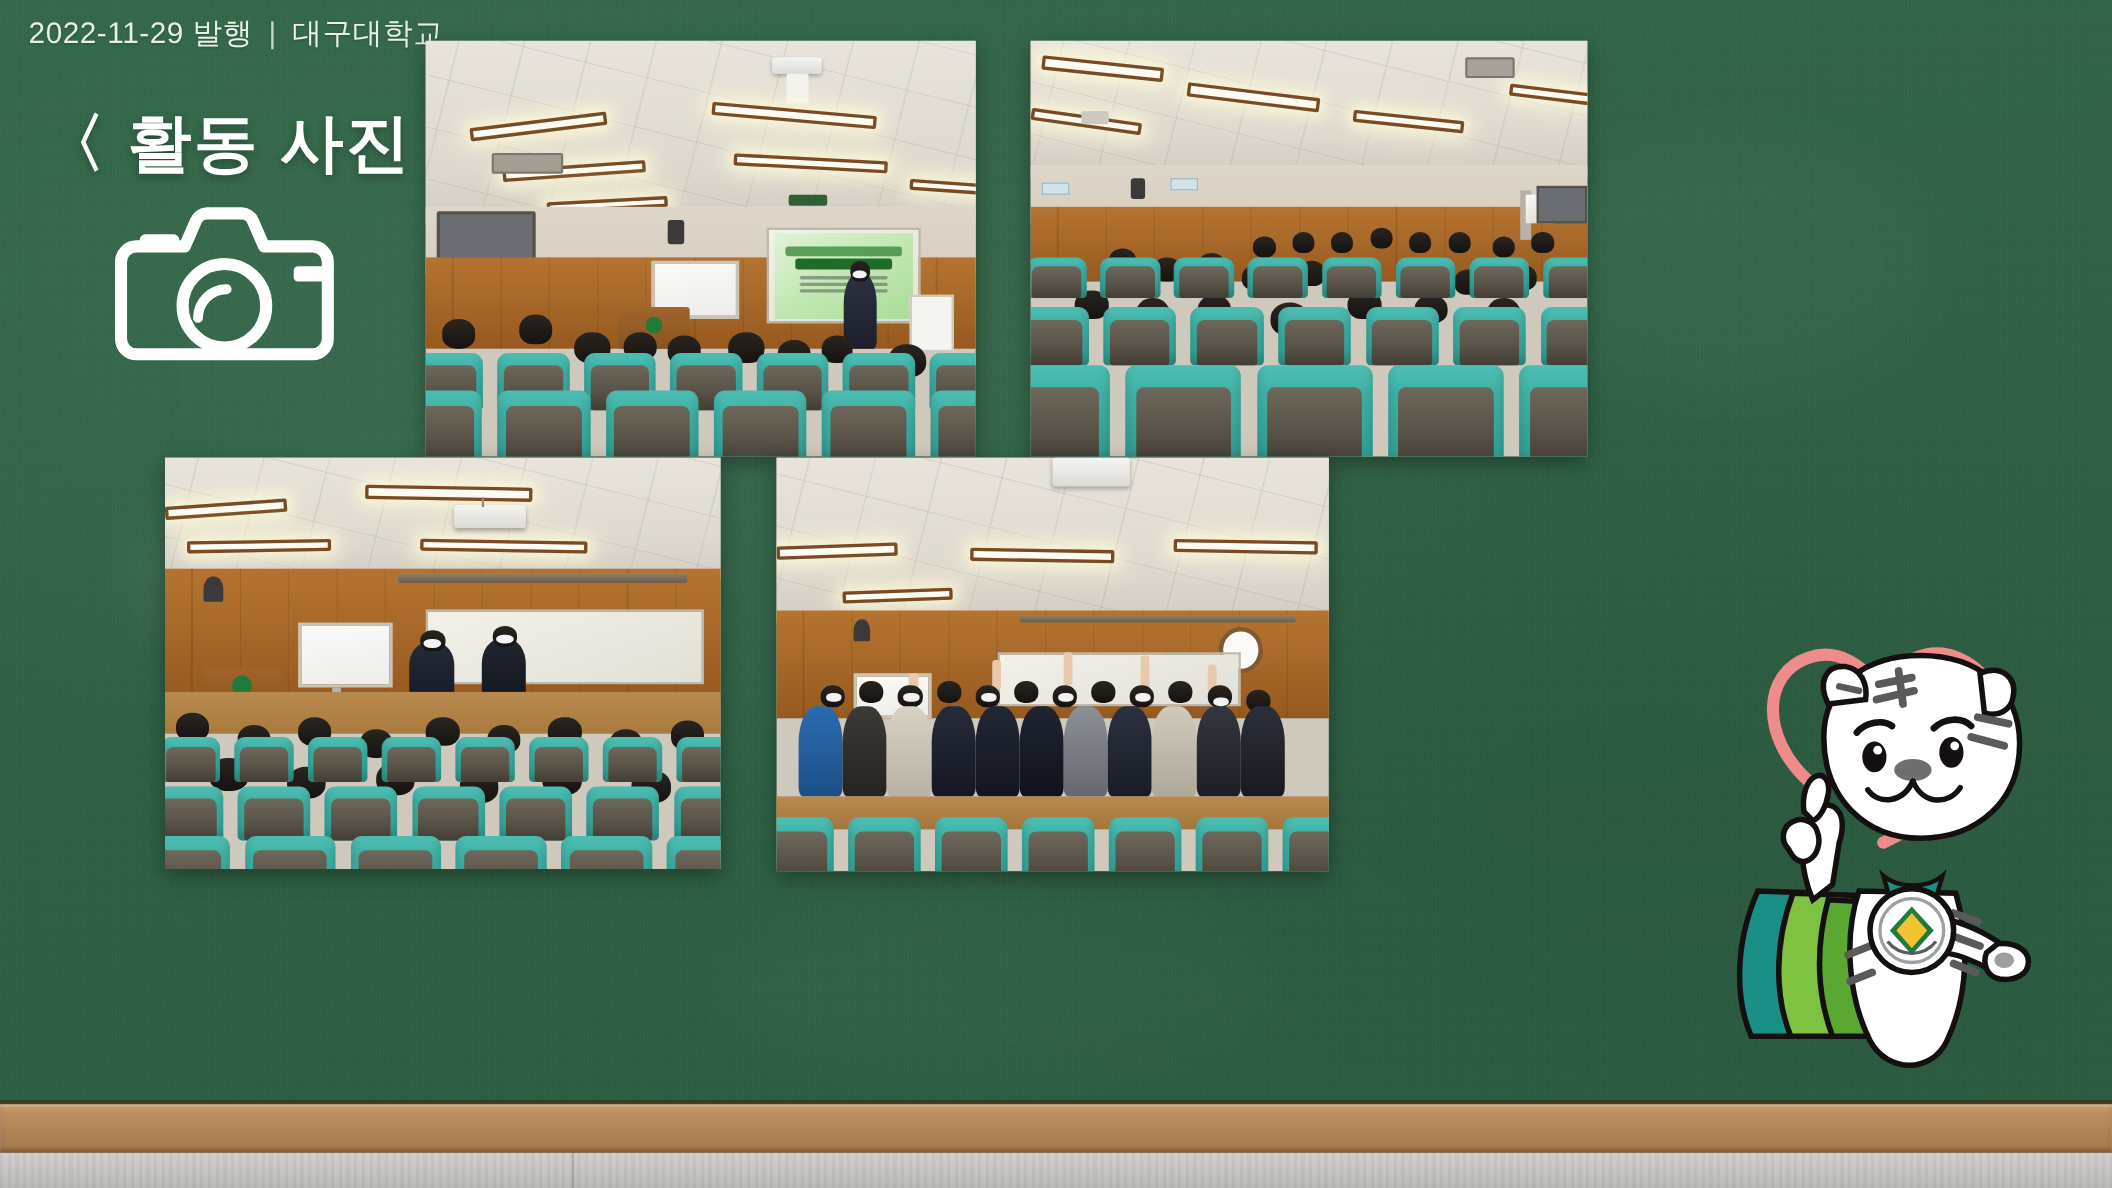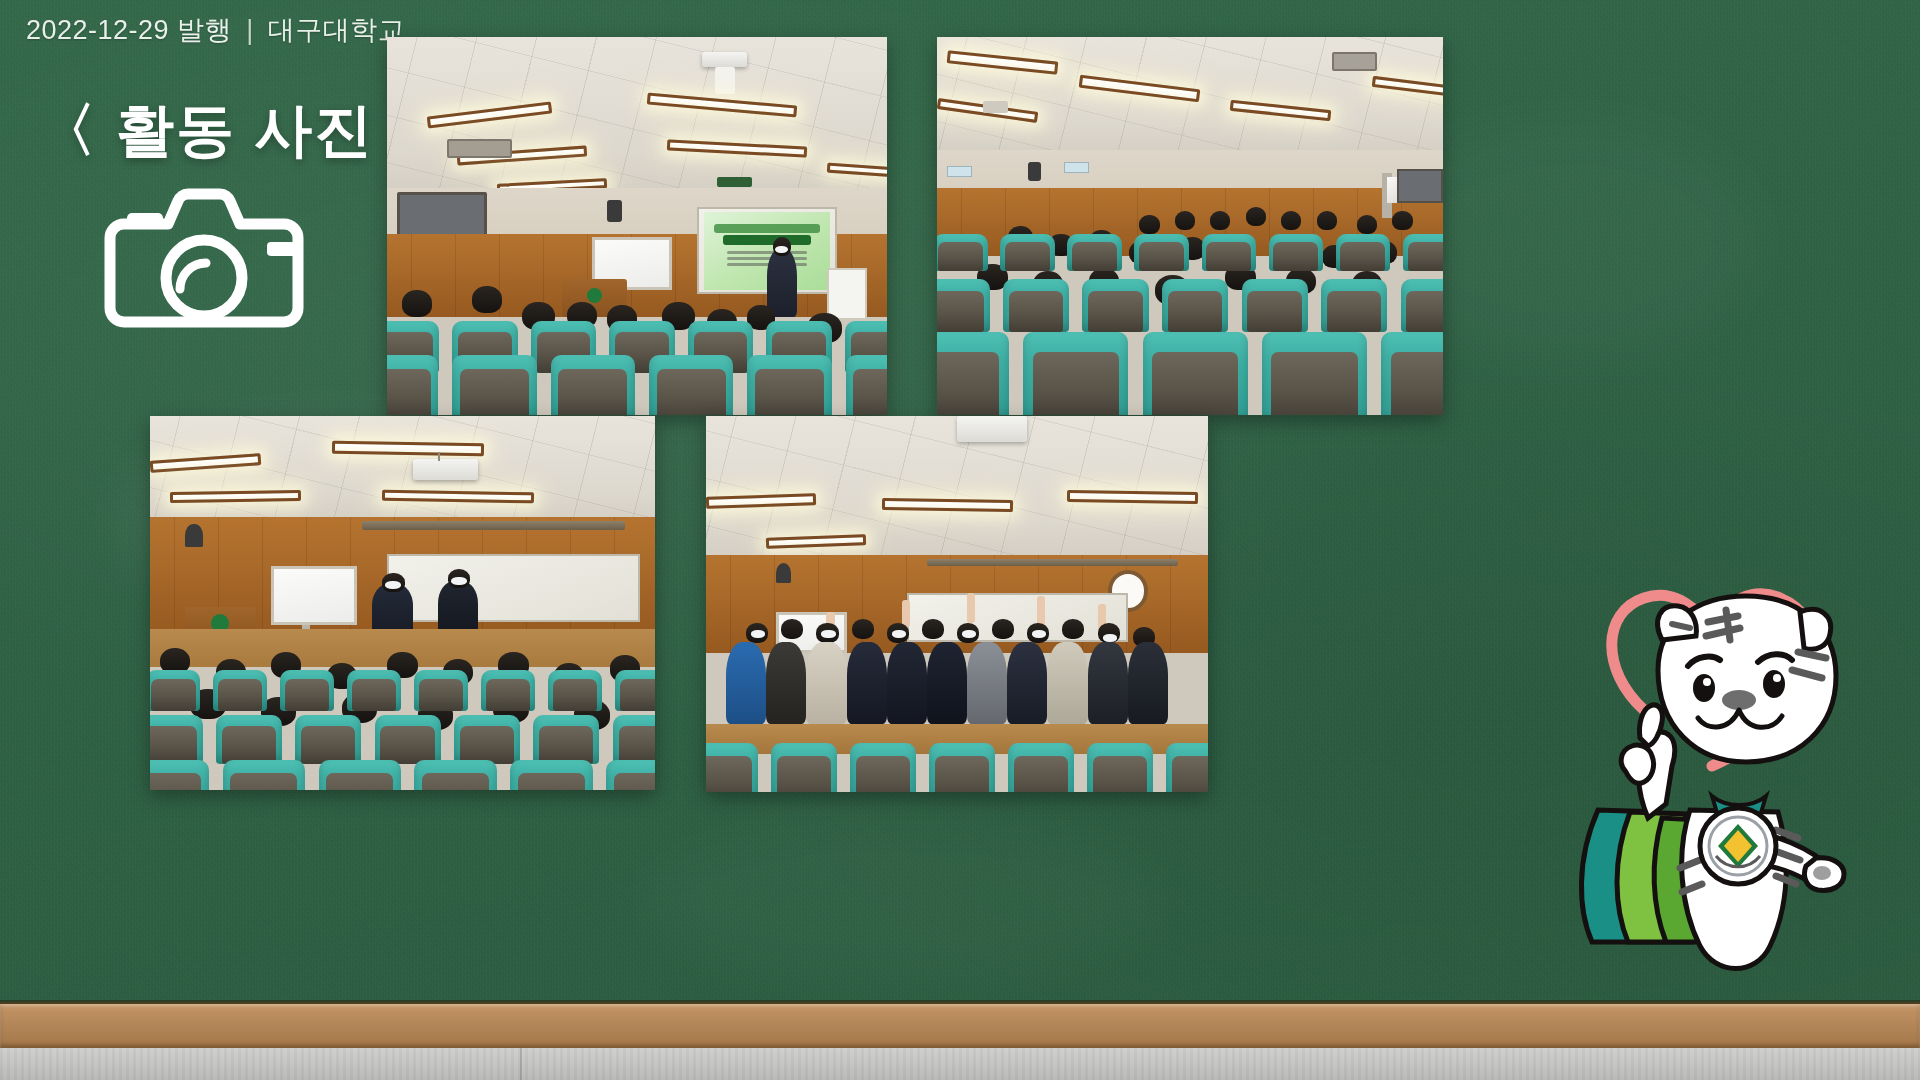--- a/index.html
+++ b/index.html
@@ -129,21 +129,21 @@
 <body>
 
 <div id="board">
   <div id="board-noise"></div>
   <div class="smudge" style="left:120px;top:420px;width:420px;height:200px;"></div>
   <div class="smudge" style="left:1380px;top:120px;width:380px;height:240px;opacity:.5;"></div>
   <div class="smudge" style="left:640px;top:820px;width:520px;height:160px;opacity:.4;"></div>
 </div>
 
 <div id="dateline">
-  <span>2022-12-29 발행</span>
+  <span>2022-11-29 발행</span>
   <span class="sep">|</span>
   <span>대구대학교</span>
 </div>
 
 <div id="title">〈 활동 사진 〉</div>
 
 <div id="camera-icon">
   <svg width="200" height="155" viewBox="0 0 200 155" fill="none" stroke="#ffffff" stroke-width="11" stroke-linecap="round" stroke-linejoin="round">
 
     <path d="M28 27 h26 a5 5 0 0 1 5 5 v8 h-36 v-8 a5 5 0 0 1 5 -5 z" fill="#ffffff" stroke="none"></path>

